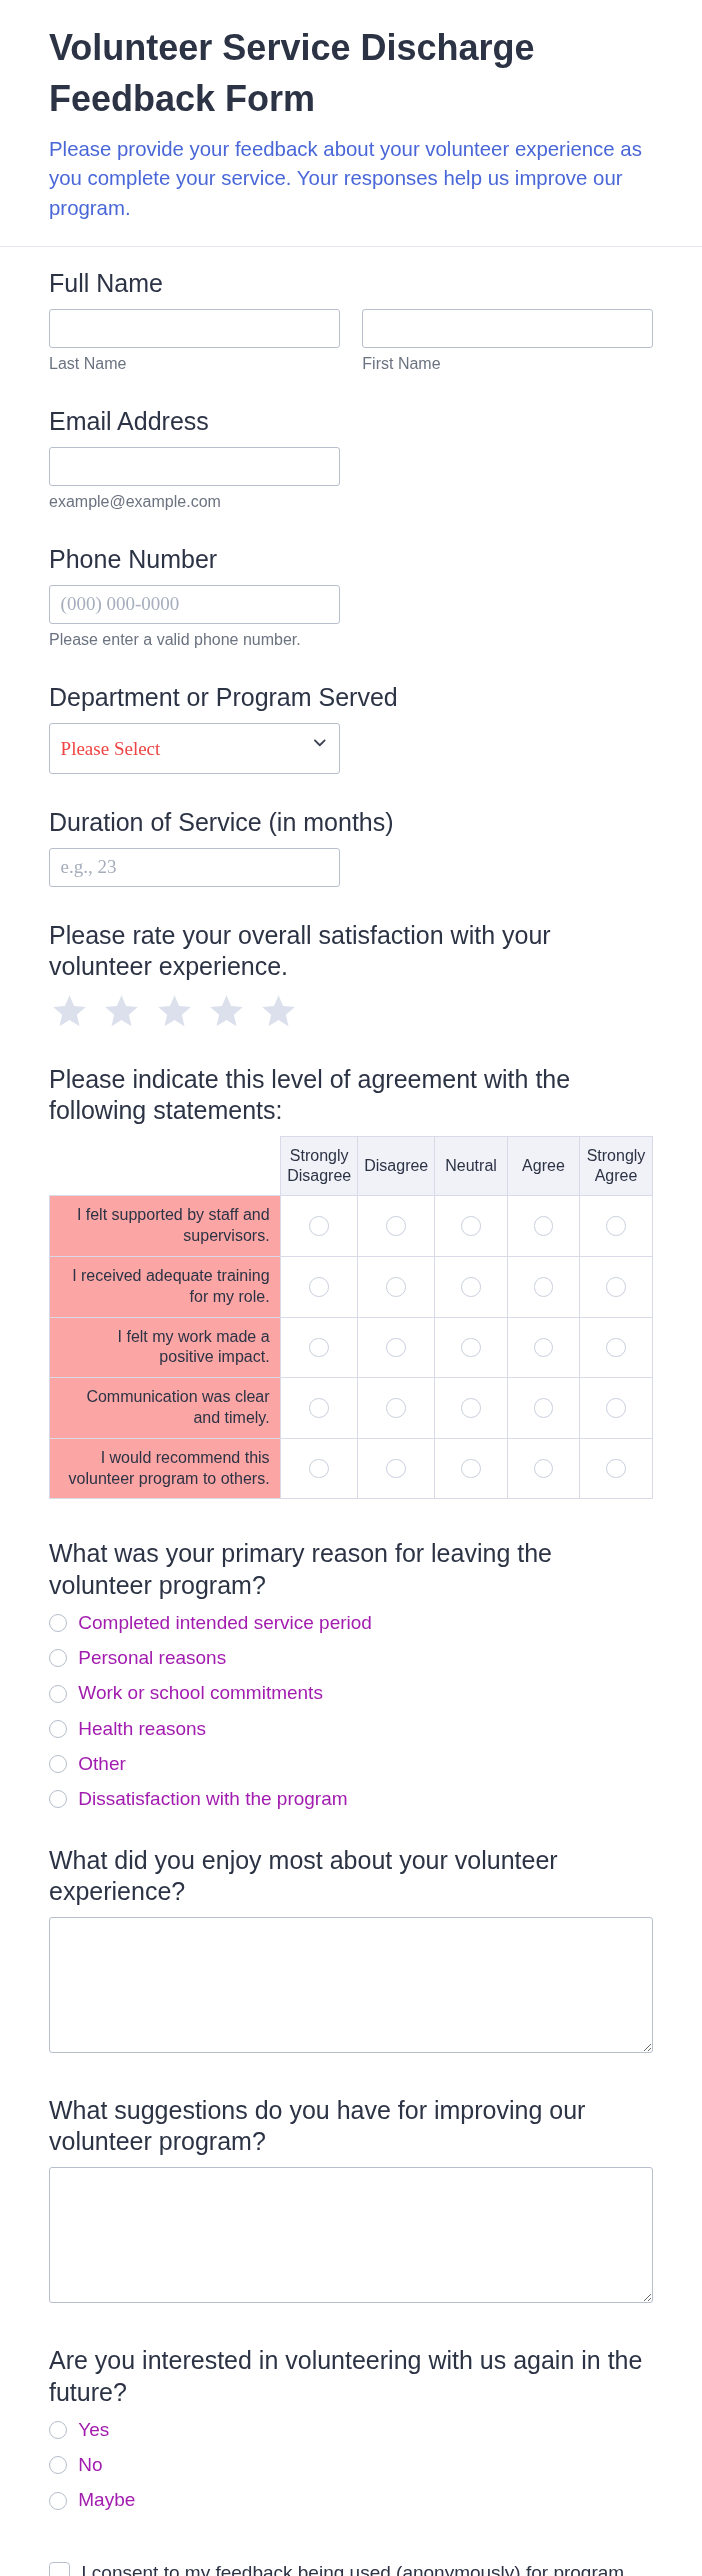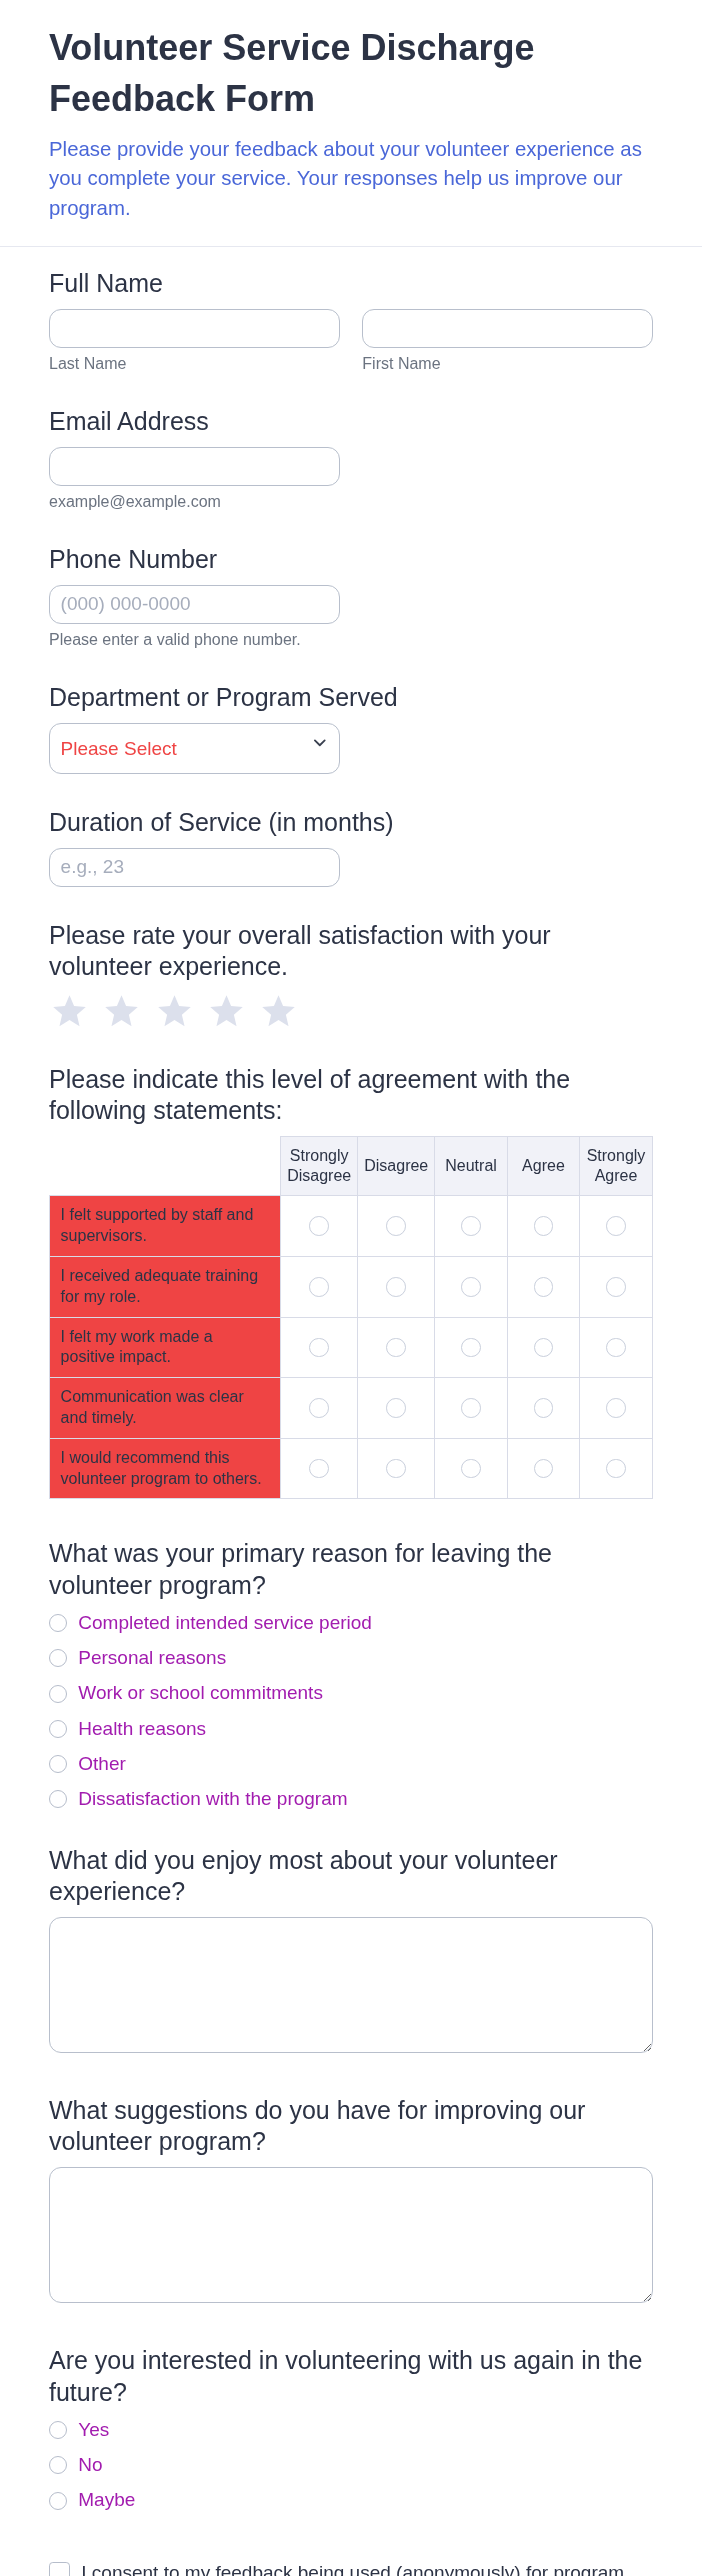--- a/index.html
+++ b/index.html
@@ -47,25 +47,25 @@
     margin-bottom: 9.8px;
   }
   .sub-label {
     display: block;
     font-size: 16px;
     color: #6b7380;
     margin-top: 6.8px;
   }
 
   input[type="text"], textarea, select {
-    font-family: Liberation Sans, sans-serif;
+    font-family: Liberation Serif, serif;
     font-size: 19px;
     color: #2c3345;
     border: 0.8px solid #b8bfcc;
-    border-radius: 12px;
+    border-radius: 3px;
     background: #ffffff;
     outline: none;
   }
   input[type="text"] { height: 39px; padding: 0 10.6px; }
   ::placeholder { color: #a6adbc; opacity: 1; }
 
   .half { width: 291px; }
 
   .name-row { display: flex; gap: 22.7px; }
   .name-col { width: 291px; }
@@ -113,25 +113,25 @@
     background: #f1f2f8;
     font-size: 16px;
     font-weight: 500;
     color: #2c3345;
     padding: 9px 6px;
     line-height: 1.25;
     text-align: center;
     width: 73px;
   }
   table.matrix th.row-label {
-    background: #ef4444;
+    background: #fca5a5;
     font-size: 16px;
     font-weight: 400;
     color: #2c3345;
-    text-align: left;
+    text-align: right;
     padding: 9px 10.6px;
     line-height: 1.3;
     width: 236px;
   }
   table.matrix td.cell {
     background: #ffffff;
     text-align: center;
     padding: 7.6px 0;
     cursor: pointer;
   }

